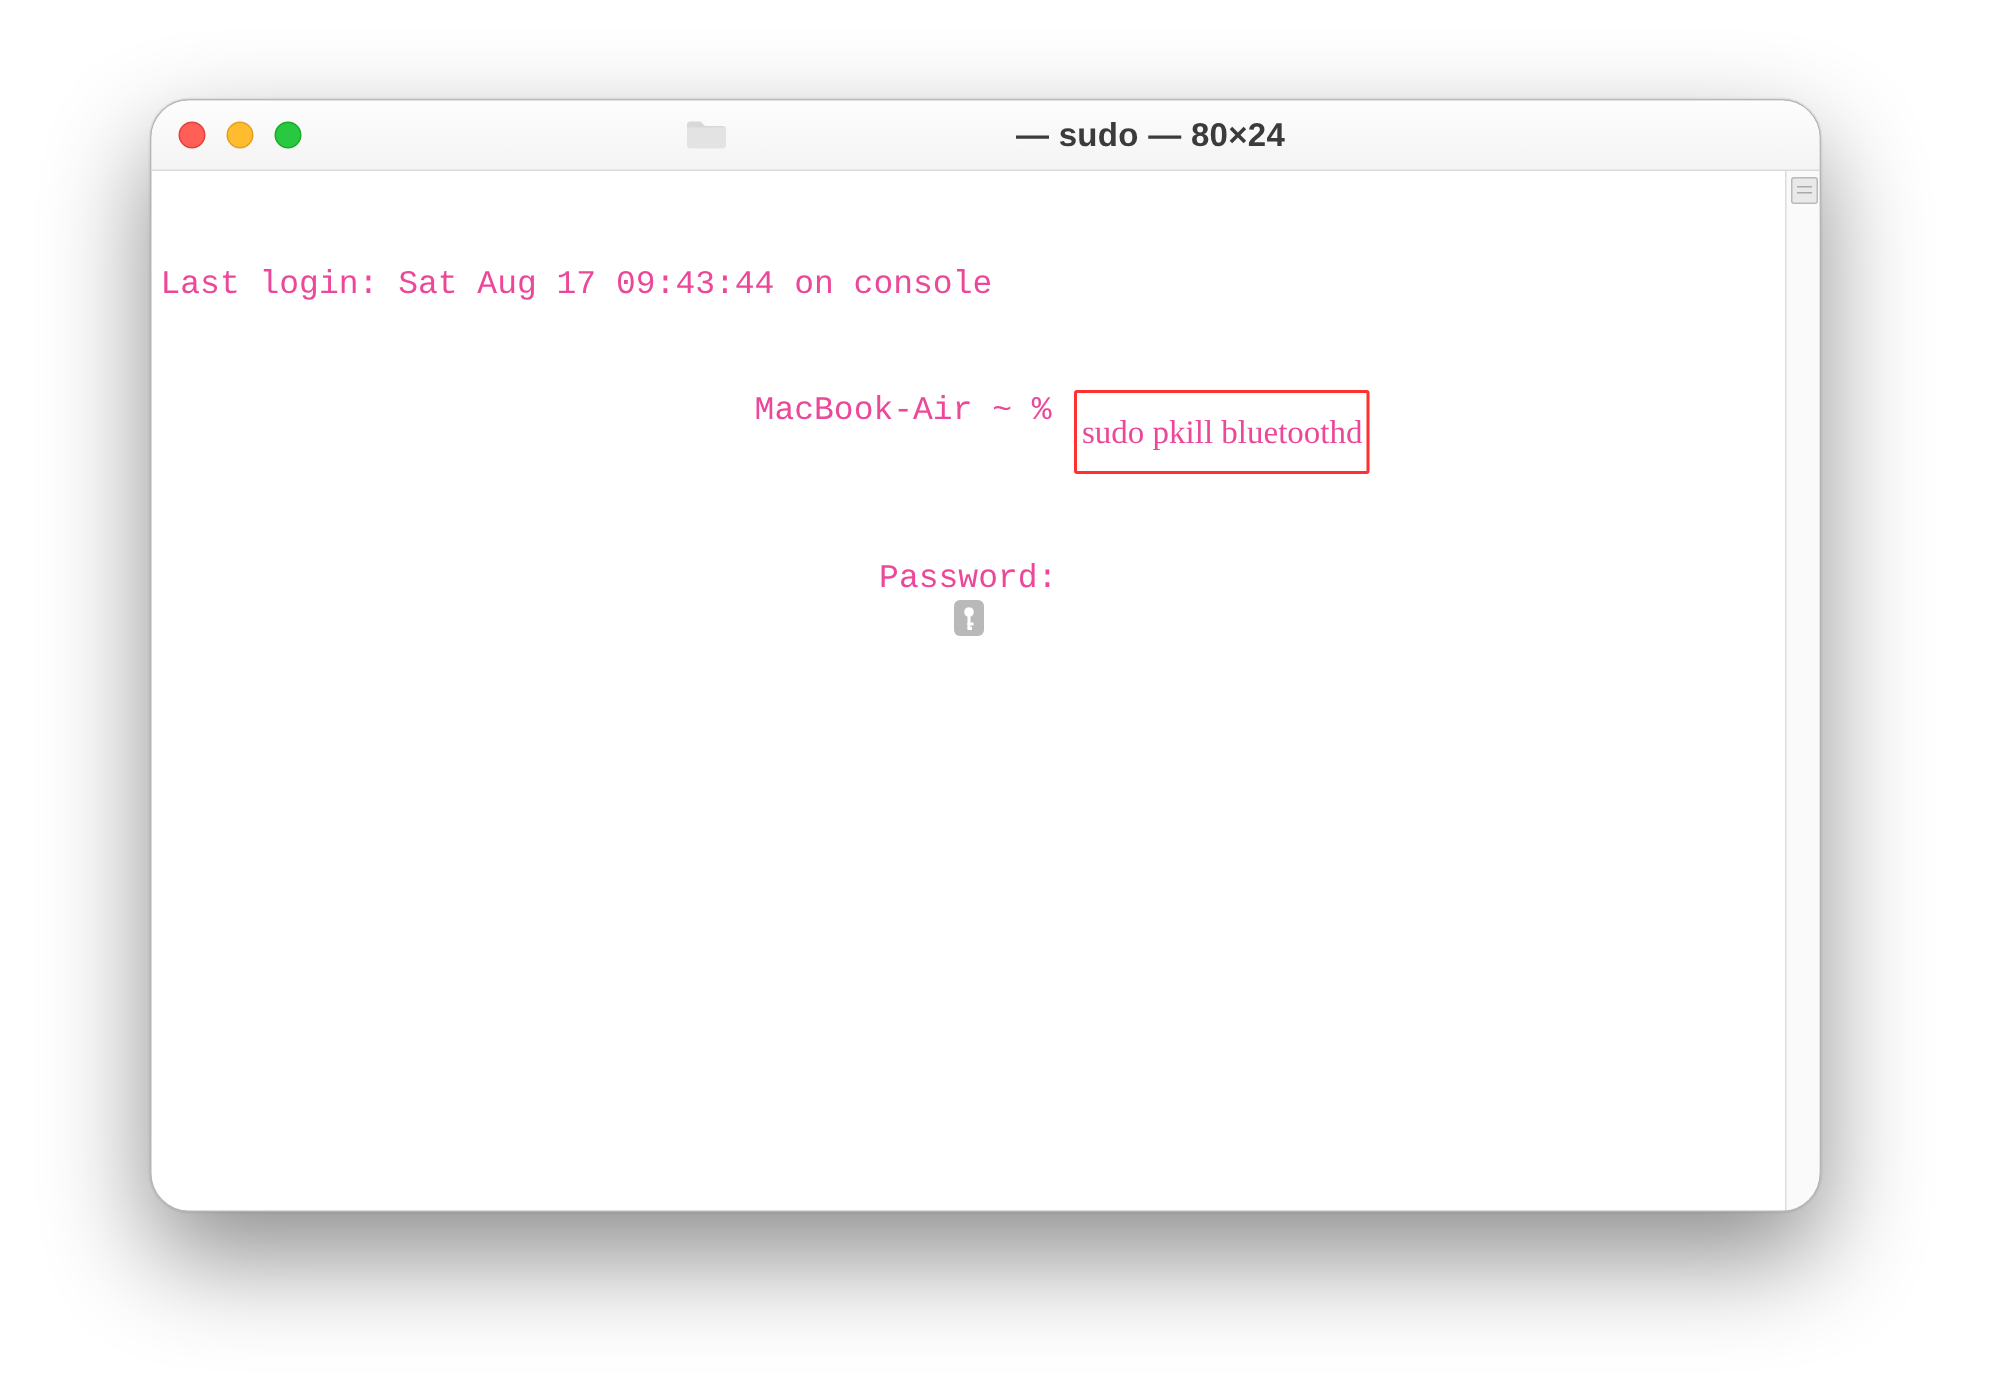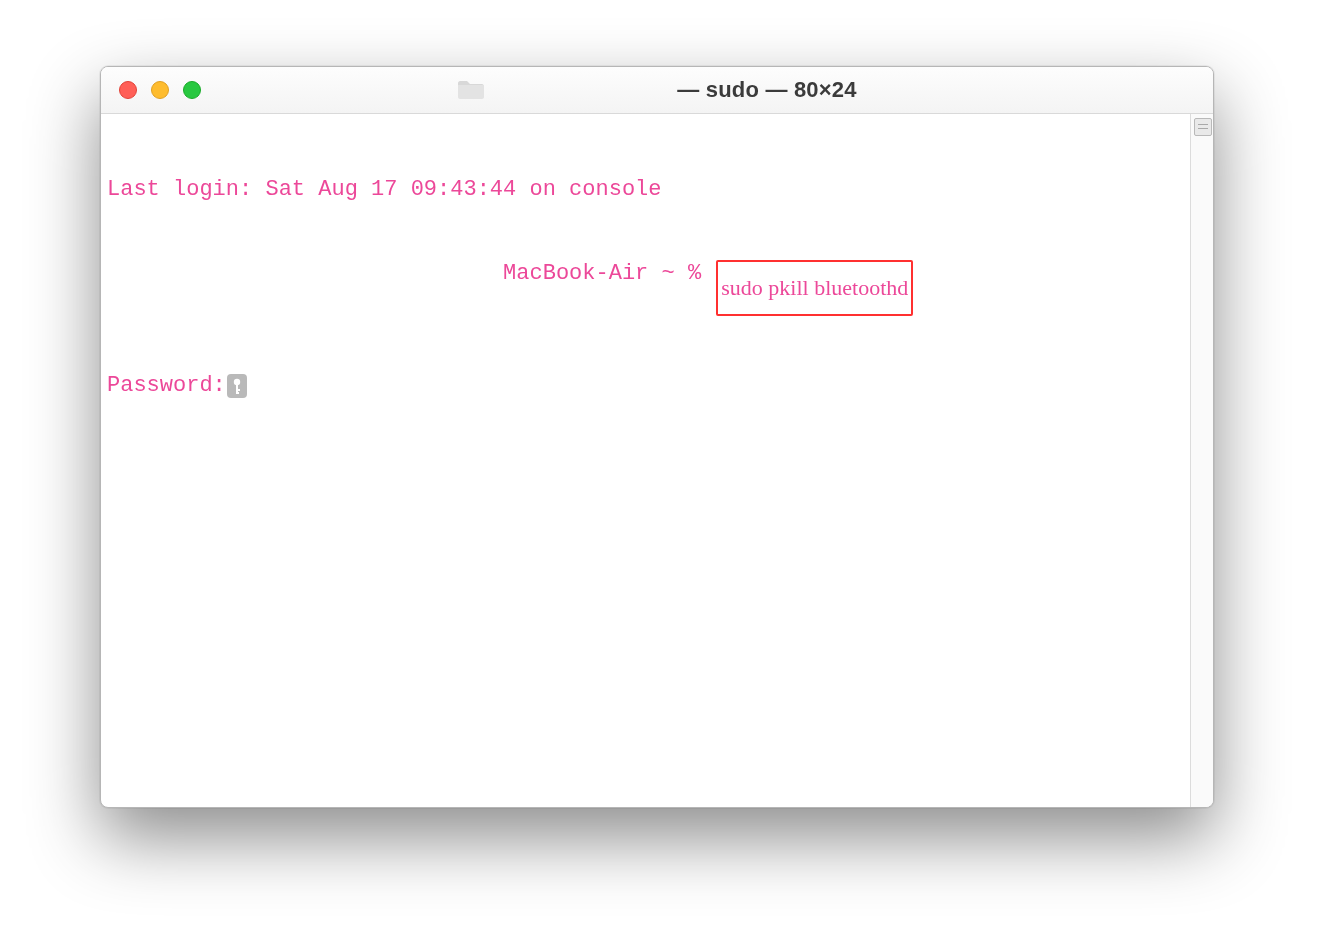--- a/index.html
+++ b/index.html
@@ -11,21 +11,21 @@
     font-family: -apple-system, "Helvetica Neue", Arial, sans-serif;
   }
   .window {
     position: absolute;
     left: 100px;
     top: 66px;
     width: 1112px;
     height: 740px;
     background: #ffffff;
     border: 1px solid #b6b6b6;
-    border-radius: 8px;
+    border-radius: 26px;
     box-shadow: 0 30px 70px rgba(0,0,0,0.45), 0 0 0 1px rgba(0,0,0,0.05);
     overflow: hidden;
     display: flex;
     flex-direction: column;
   }
   .titlebar {
     height: 46px;
     flex: 0 0 46px;
     border-bottom: 1px solid #d9d9d9;
     background: linear-gradient(#fdfdfd, #f4f4f4);
@@ -115,21 +115,21 @@
   .line { display: block; }
   .prompt-line { display: flex; text-align: right; }
   .prompt-left, .prompt-right { white-space: pre; }
   .cmd-highlight {
     border: 2px solid #ff3030;
     padding: 12px 3px;
     margin-left: 2px;
     border-radius: 2px;
     font-family: Liberation Serif, serif;
   }
-  .pw-line { display: flex; align-items: center; }
+  .pw-line { display: flex; align-items: center; flex-direction: column; }
   .key-icon {
     display: inline-flex;
     align-items: center;
     justify-content: center;
     width: 20px; height: 24px;
     background:#b9b9b9;
     border-radius: 4px;
     margin-left: 1px;
   }
   .key-icon svg { width:12px; height:18px; }

